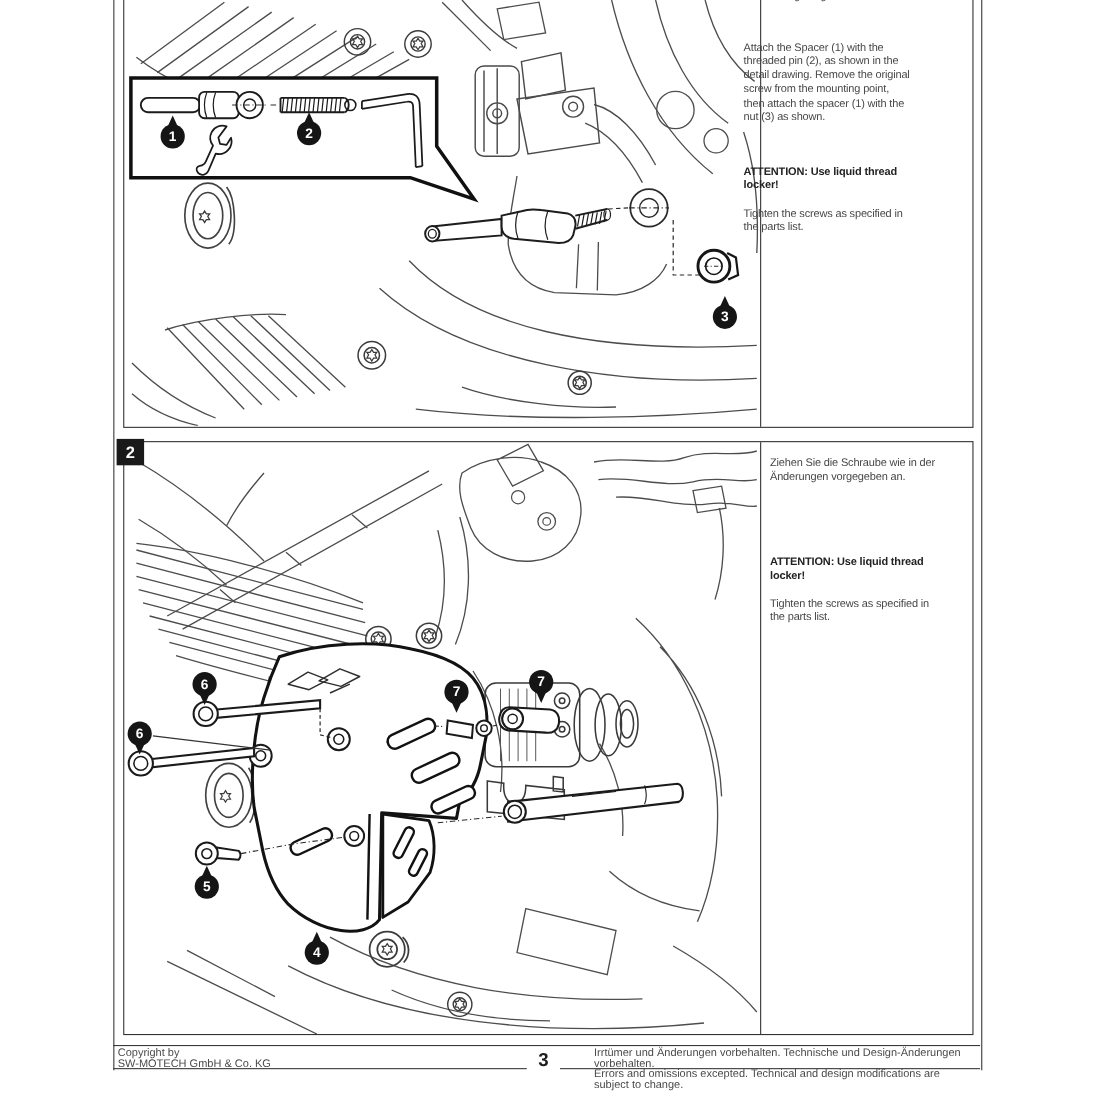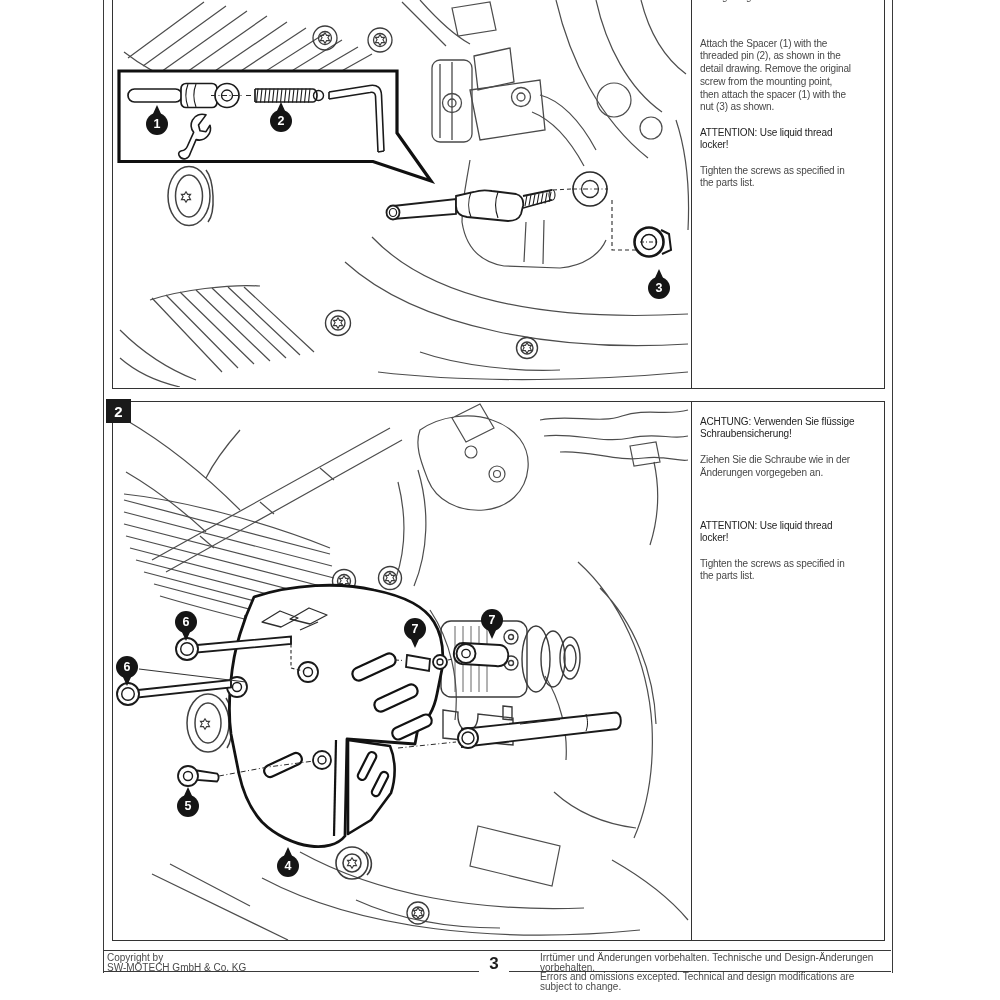--- a/index.html
+++ b/index.html
@@ -13,22 +13,22 @@
   #panel2{left:112px;top:401px;width:773px;height:540px;}
   .divider{position:absolute;left:578px;top:0;bottom:0;width:0;border-left:1.6px solid #333;}
   
   .art{position:absolute;pointer-events:none;}
   
   .step-label{position:absolute;left:106px;top:399px;width:25px;height:24px;background:#1a1a1a;
     color:#fff;font-weight:bold;font-size:15px;display:flex;align-items:center;justify-content:center;}
   
   .instr{position:absolute;width:184px;font-size:10px;line-height:12.7px;color:#474747;
     letter-spacing:-0.15px;white-space:pre-line;}
-  .instr .b{font-weight:normal;color:#232323;white-space:pre-line;}
-  #instr1{left:700px;top:25px;}
+  .instr .b{font-weight:bold;color:#232323;white-space:pre-line;margin-top:24px;}
+  #instr1{left:676px;top:25px;}
   #instr2{left:700px;top:403px;}
   .blk-gap{height:15px;}
   .clipped{position:absolute;left:722px;top:-9.5px;font-size:10px;line-height:12.7px;color:#474747;}
   
   .marker{position:absolute;width:22px;height:22px;border-radius:50%;background:#151515;color:#fff;
     font-weight:bold;font-size:12.5px;display:flex;align-items:center;justify-content:center;z-index:5;}
   .marker::before{content:"";position:absolute;left:50%;transform:translateX(-50%);width:0;height:0;
     border-left:5.5px solid transparent;border-right:5.5px solid transparent;}
   .marker.tip-up::before{top:-8px;border-bottom:11px solid #151515;}
   .marker.tip-down::before{bottom:-8px;border-top:11px solid #151515;}
@@ -317,22 +317,20 @@
 screw from the mounting point,
 then attach the spacer (1) with the
 nut (3) as shown.</div>
     <div class="b">ATTENTION: Use liquid thread
 locker!</div>
     <div>Tighten the screws as specified in
 the parts list.</div>
   </div>
 
   <div class="instr" id="instr2">
-    <div class="b">ACHTUNG: Verwenden Sie flüssige
-Schraubensicherung!</div>
     <div>Ziehen Sie die Schraube wie in der
 Änderungen vorgegeben an.</div>
     <div class="blk-gap"></div>
     <div class="b">ATTENTION: Use liquid thread
 locker!</div>
     <div>Tighten the screws as specified in
 the parts list.</div>
   </div>
 
   <div class="marker tip-up" style="left:146px;top:113px;">1</div>

